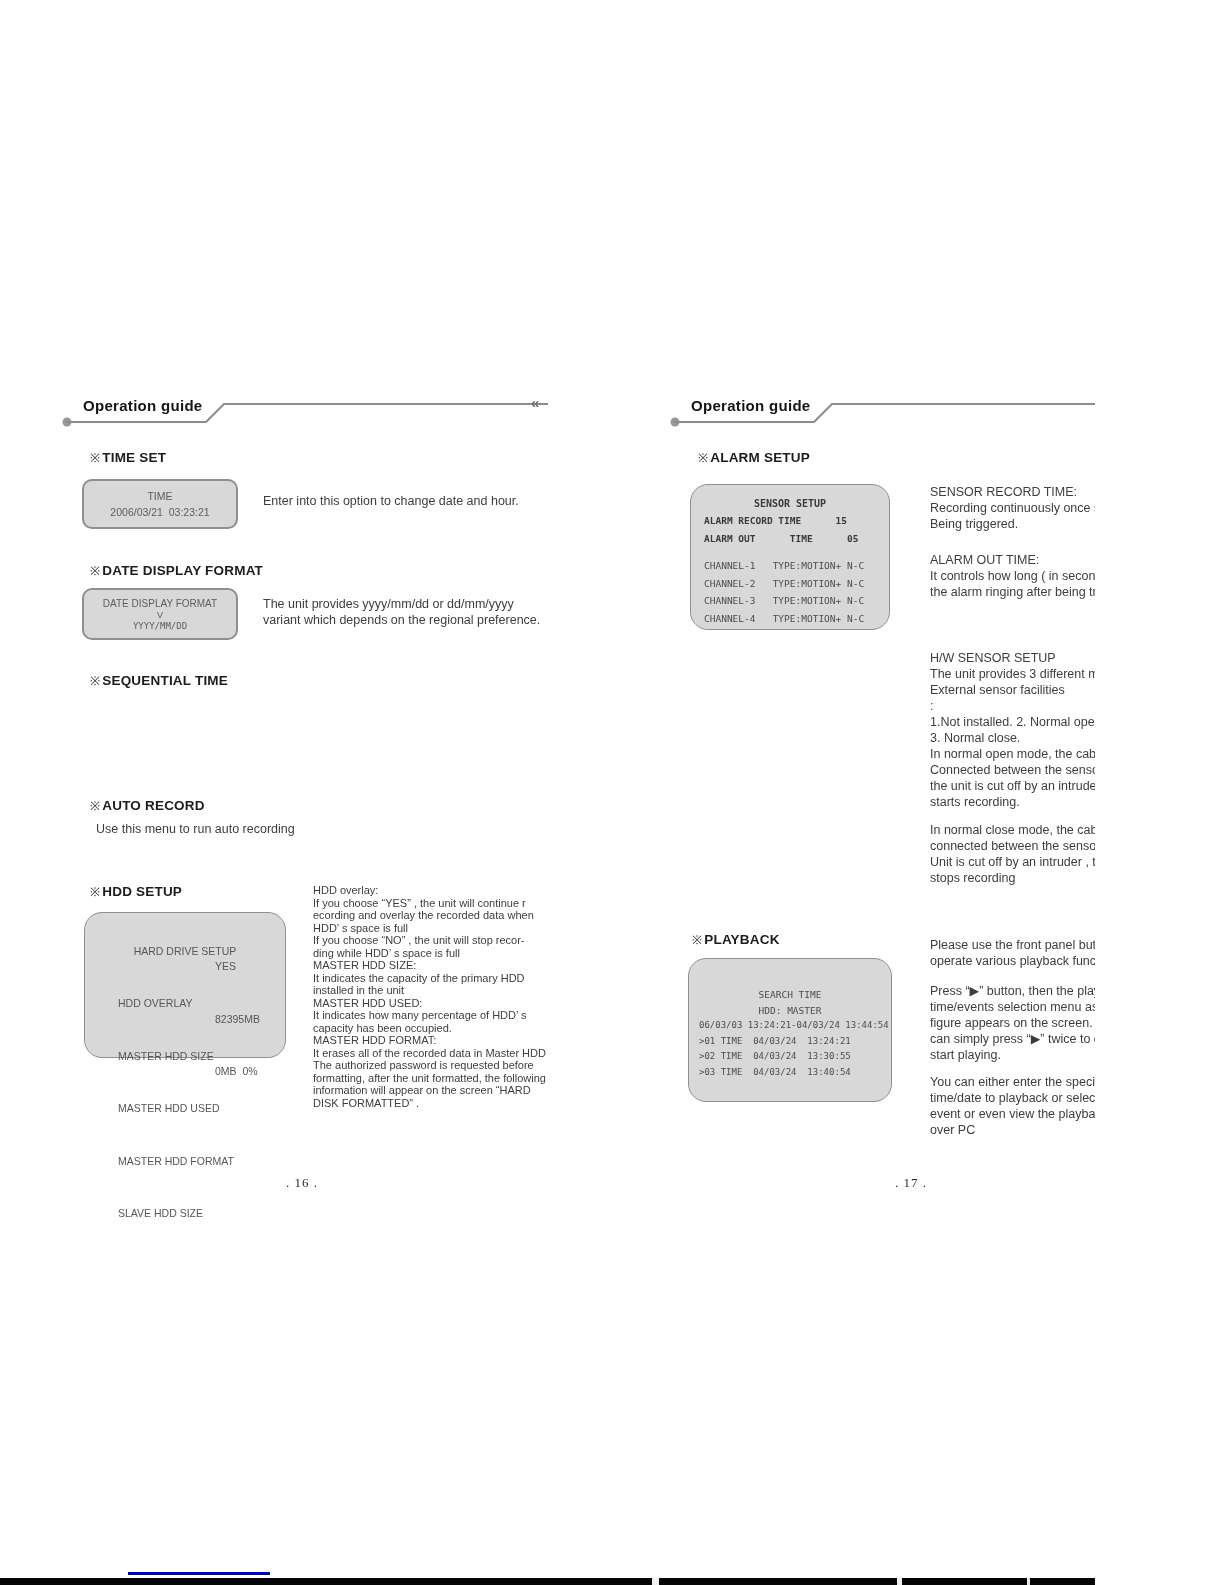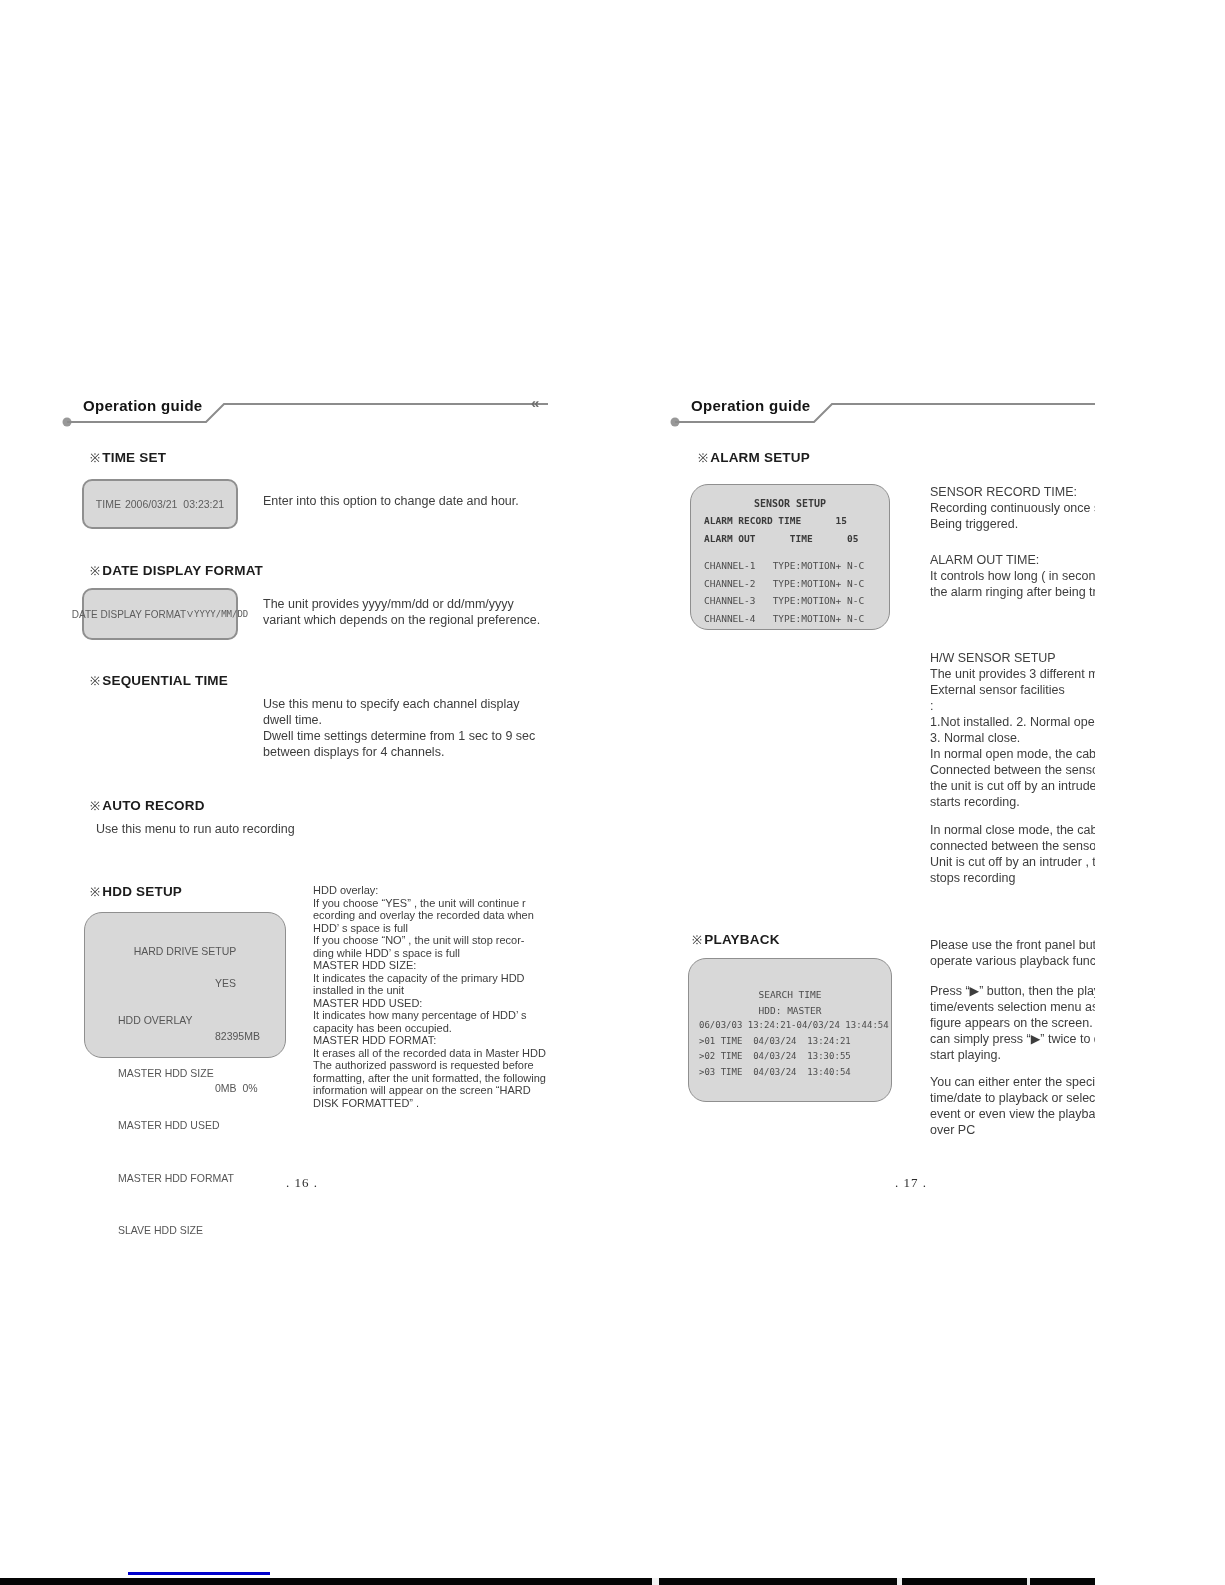--- a/index.html
+++ b/index.html
@@ -23,26 +23,26 @@
   .marker { font-size:12px; margin-right:2px; color:#2e2e2e; font-weight:normal; }
   
   .para { position:absolute; white-space:pre-line; font-size:12.5px; line-height:16px; color:#3d3d3d; }
   .para.small { font-size:11px; line-height:12.5px; width:240px; }
   
   .osd-box {
     position:absolute; background:#d8d8d8; border:2px solid #8f8f8f;
     border-radius:10px; box-sizing:border-box; color:#5b5b5b;
   }
   .osd-box.big { border-radius:18px; border-width:1.5px; }
-  .vcenter { display:flex; flex-direction:row; justify-content:center; align-items:center; height:100%; gap:4px; }
+  .vcenter { display:flex; flex-direction:column; justify-content:center; align-items:center; height:100%; gap:4px; }
   .box-line { font-size:10.5px; color:#5d5d5d; white-space:pre; }
   .box-line.mono { font-family:"DejaVu Sans Mono", monospace; font-size:9px; }
   
   .hdd-content { padding-top:32px; }
-  .hdd-title { text-align:center; font-size:10.5px; color:#565656; margin-bottom:19px; white-space:pre; }
+  .hdd-title { text-align:center; font-size:10.5px; color:#565656; margin-bottom:2px; white-space:pre; }
   .hdd-row { display:flex; padding-left:33px; font-size:10.5px; line-height:15.5px; color:#565656; white-space:pre; }
   .hdd-row .lbl { width:97px;margin-top:37px; }
   
   .alarm-content { padding-top:13px; font-family:"DejaVu Sans Mono", monospace; color:#3a3a3a; }
   .alarm-title { text-align:center; font-size:10px; font-weight:bold; margin-bottom:3px; white-space:pre; }
   .alarm-line { padding-left:13px; font-size:9.5px; font-weight:bold; line-height:17.5px; white-space:pre; }
   .alarm-gap { height:10px; }
   .alarm-ch { padding-left:13px; font-size:9.5px; line-height:17.5px; color:#4c4c4c; white-space:pre; }
   
   .pb-content { padding-top:28px; font-family:"DejaVu Sans Mono", monospace; color:#4c4c4c; }
@@ -91,24 +91,20 @@
       <div class="box-line" style="font-size:9px;">V</div>
       <div class="box-line mono">YYYY/MM/DD</div>
     </div>
   </div>
   <div class="para" style="left:263px; top:596px; width:300px;">The unit provides yyyy/mm/dd or dd/mm/yyyy
 variant which depends on the regional preference.</div>
 
   <div class="sec-title" style="left:90px; top:672px;">
     <span class="marker">※</span><span>SEQUENTIAL TIME</span>
   </div>
-  <div class="para" style="left:263px; top:696px; width:310px;">Use this menu to specify each channel display
-dwell time.
-Dwell time settings determine from 1 sec to 9 sec
-between displays for 4 channels.</div>
 
   <div class="sec-title" style="left:90px; top:797px;">
     <span class="marker">※</span><span>AUTO RECORD</span>
   </div>
   <div class="para" style="left:96px; top:821px; width:300px;">Use this menu to run auto recording</div>
 
   <div class="sec-title" style="left:90px; top:883px;">
     <span class="marker">※</span><span>HDD SETUP</span>
   </div>
   <div class="osd-box big" style="left:84px; top:912px; width:202px; height:146px;">

